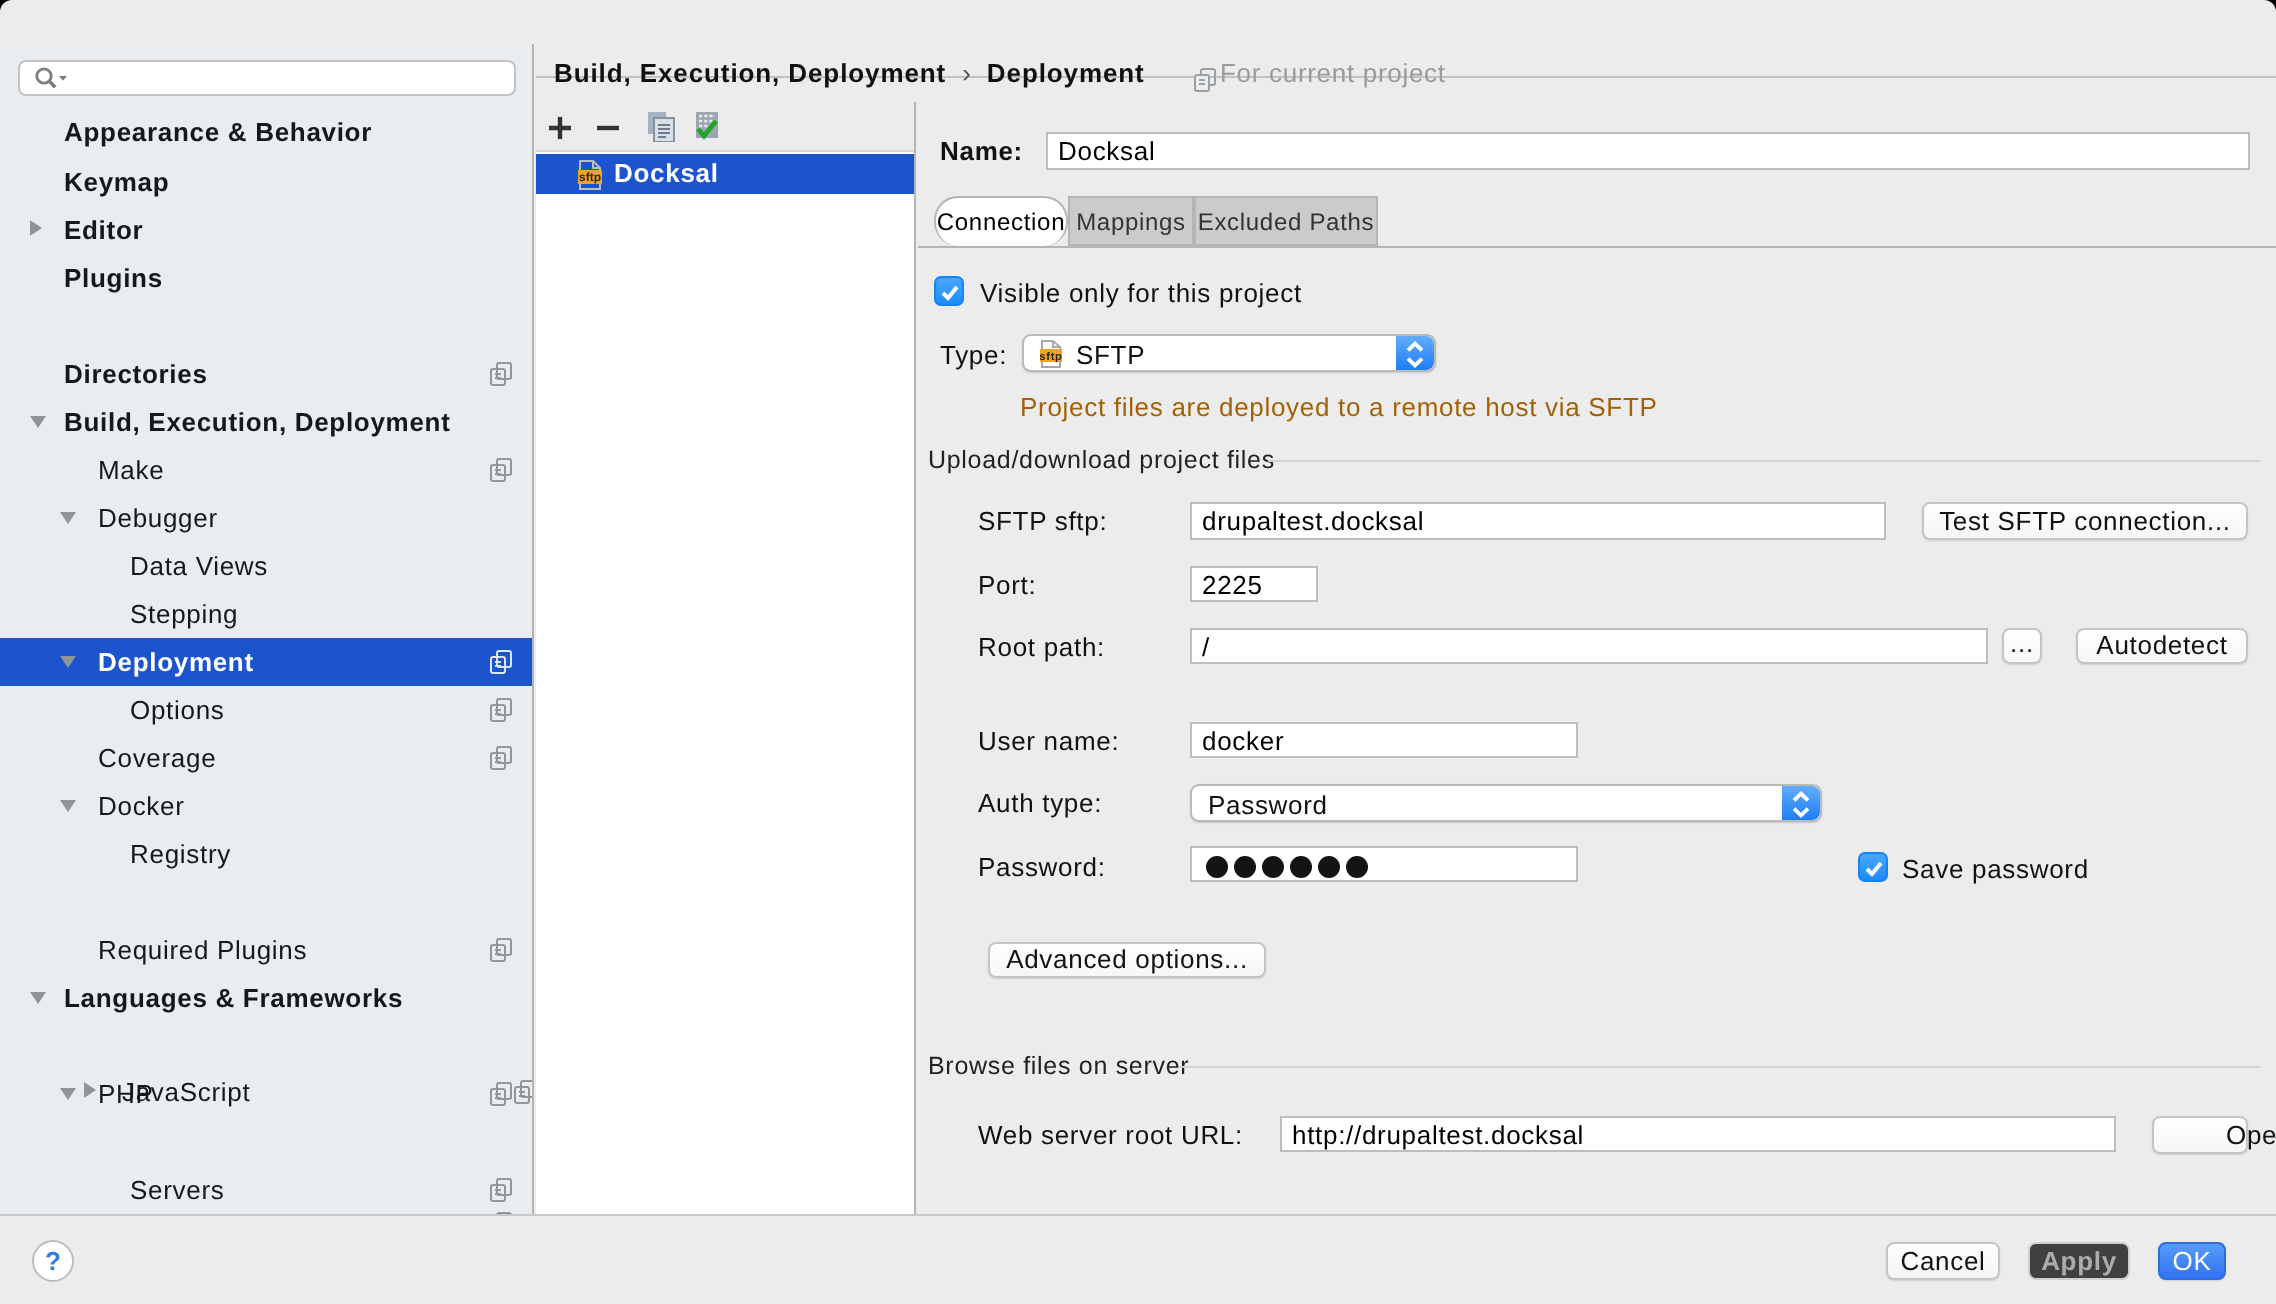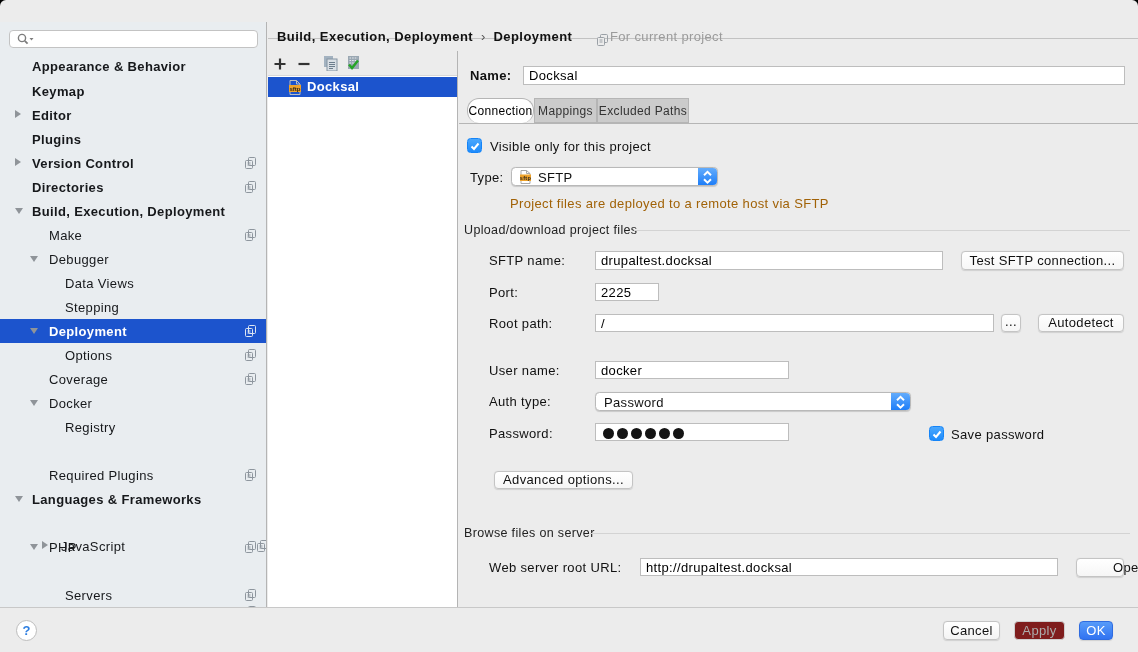--- a/index.html
+++ b/index.html
@@ -92,29 +92,20 @@
 <div class="trow" style="top:57px;">
         <span class="tt" style="left:32px;font-weight:bold">Keymap</span>
       </div>
 <div class="trow" style="top:81px;">
         <i class="arr" style="left:15px"></i>
         <span class="tt" style="left:32px;font-weight:bold">Editor</span>
       </div>
 <div class="trow" style="top:105px;">
         <span class="tt" style="left:32px;font-weight:bold">Plugins</span>
       </div>
-<div class="trow" style="top:129px;">
-        <i class="arr" style="left:15px"></i>
-        <span class="tt" style="left:32px;font-weight:bold">Version Control</span>
-        <span class="ppw"><svg class="pp" width="11" height="12" viewBox="0 0 11 12">
-            <rect x="3.5" y="0.5" width="7" height="8" rx="1" fill="none" stroke="#8e969e"></rect>
-            <rect x="0.5" y="3.5" width="7" height="8" rx="1" fill="none" stroke="#8e969e"></rect>
-            <path d="M2.5 6h3M2.5 8h3" stroke="#8e969e" stroke-width="1"></path>
-          </svg></span>
-      </div>
 <div class="trow" style="top:153px;">
         <span class="tt" style="left:32px;font-weight:bold">Directories</span>
         <span class="ppw"><svg class="pp" width="11" height="12" viewBox="0 0 11 12">
             <rect x="3.5" y="0.5" width="7" height="8" rx="1" fill="none" stroke="#8e969e"></rect>
             <rect x="0.5" y="3.5" width="7" height="8" rx="1" fill="none" stroke="#8e969e"></rect>
             <path d="M2.5 6h3M2.5 8h3" stroke="#8e969e" stroke-width="1"></path>
           </svg></span>
       </div>
 <div class="trow" style="top:177px;">
         <i class="ard" style="left:15px"></i>
@@ -293,21 +284,21 @@
             <path d="M3 5.2 L6.5 1.8 L10 5.2" stroke="#fff" stroke-width="1.9" fill="none"></path>
             <path d="M3 9.3 L6.5 12.7 L10 9.3" stroke="#fff" stroke-width="1.9" fill="none"></path>
           </svg>
         </div>
     </div>
     <div class="lbl hint" style="left:51px;top:145px;">Project files are deployed to a remote host via SFTP</div>
 
     <div class="sect" style="left:5px;top:172px;">Upload/download project files</div>
     <div class="sline" style="left:175px;top:179px;width:496px;"></div>
 
-    <div class="lbl" style="left:30px;top:202px;">SFTP name:</div>
+    <div class="lbl" style="left:30px;top:202px;">SFTP sftp:</div>
     <div class="field" style="left:136px;top:200px;width:348px;height:19px;">drupaltest.docksal</div>
     <div class="btn" style="left:502px;top:200px;width:163px;height:19px;line-height:17px;">Test SFTP connection...</div>
 
     <div class="lbl" style="left:30px;top:234px;">Port:</div>
     <div class="field" style="left:136px;top:232px;width:64px;height:18px;">2225</div>
 
     <div class="lbl" style="left:30px;top:265px;">Root path:</div>
     <div class="field" style="left:136px;top:263px;width:399px;height:18px;">/</div>
     <div class="btn" style="left:542px;top:263px;width:20px;height:18px;line-height:14px;">...</div>
     <div class="btn" style="left:579px;top:263px;width:86px;height:18px;line-height:16px;">Autodetect</div>
@@ -348,16 +339,16 @@
     <div class="sect" style="left:5px;top:475px;">Browse files on server</div>
     <div class="sline" style="left:131px;top:482px;width:540px;"></div>
     <div class="lbl" style="left:30px;top:509px;">Web server root URL:</div>
     <div class="field" style="left:181px;top:507px;width:418px;height:18px;">http://drupaltest.docksal</div>
     <div class="btn" style="left:617px;top:507px;width:48px;height:19px;line-height:17px;padding-left:36px;">Open</div>
   </div>
 
   <div id="bottom">
     <div id="help">?</div>
     <div class="bbtn" style="left:943px;width:57px;">Cancel</div>
-    <div class="bbtn" style="left:1014px;width:51px;color:#acacac;background:#7f1d1d;border-color:#cfcfcf;box-shadow:none;">Apply</div>
+    <div class="bbtn" style="left:1014px;width:51px;color:#acacac;background:#404040;border-color:#cfcfcf;box-shadow:none;font-weight:bold;">Apply</div>
     <div class="bbtn" style="left:1079px;width:34px;color:#fff;background:linear-gradient(#579bf9,#3173f1);border-color:#2f6ce0;">OK</div>
   </div>
 </div>
 
 </body></html>

